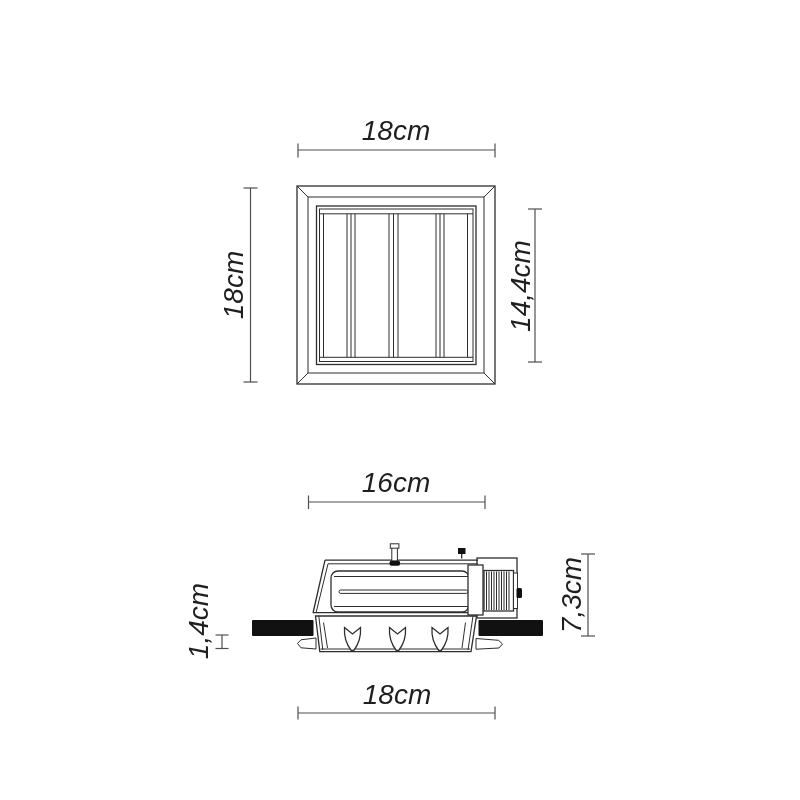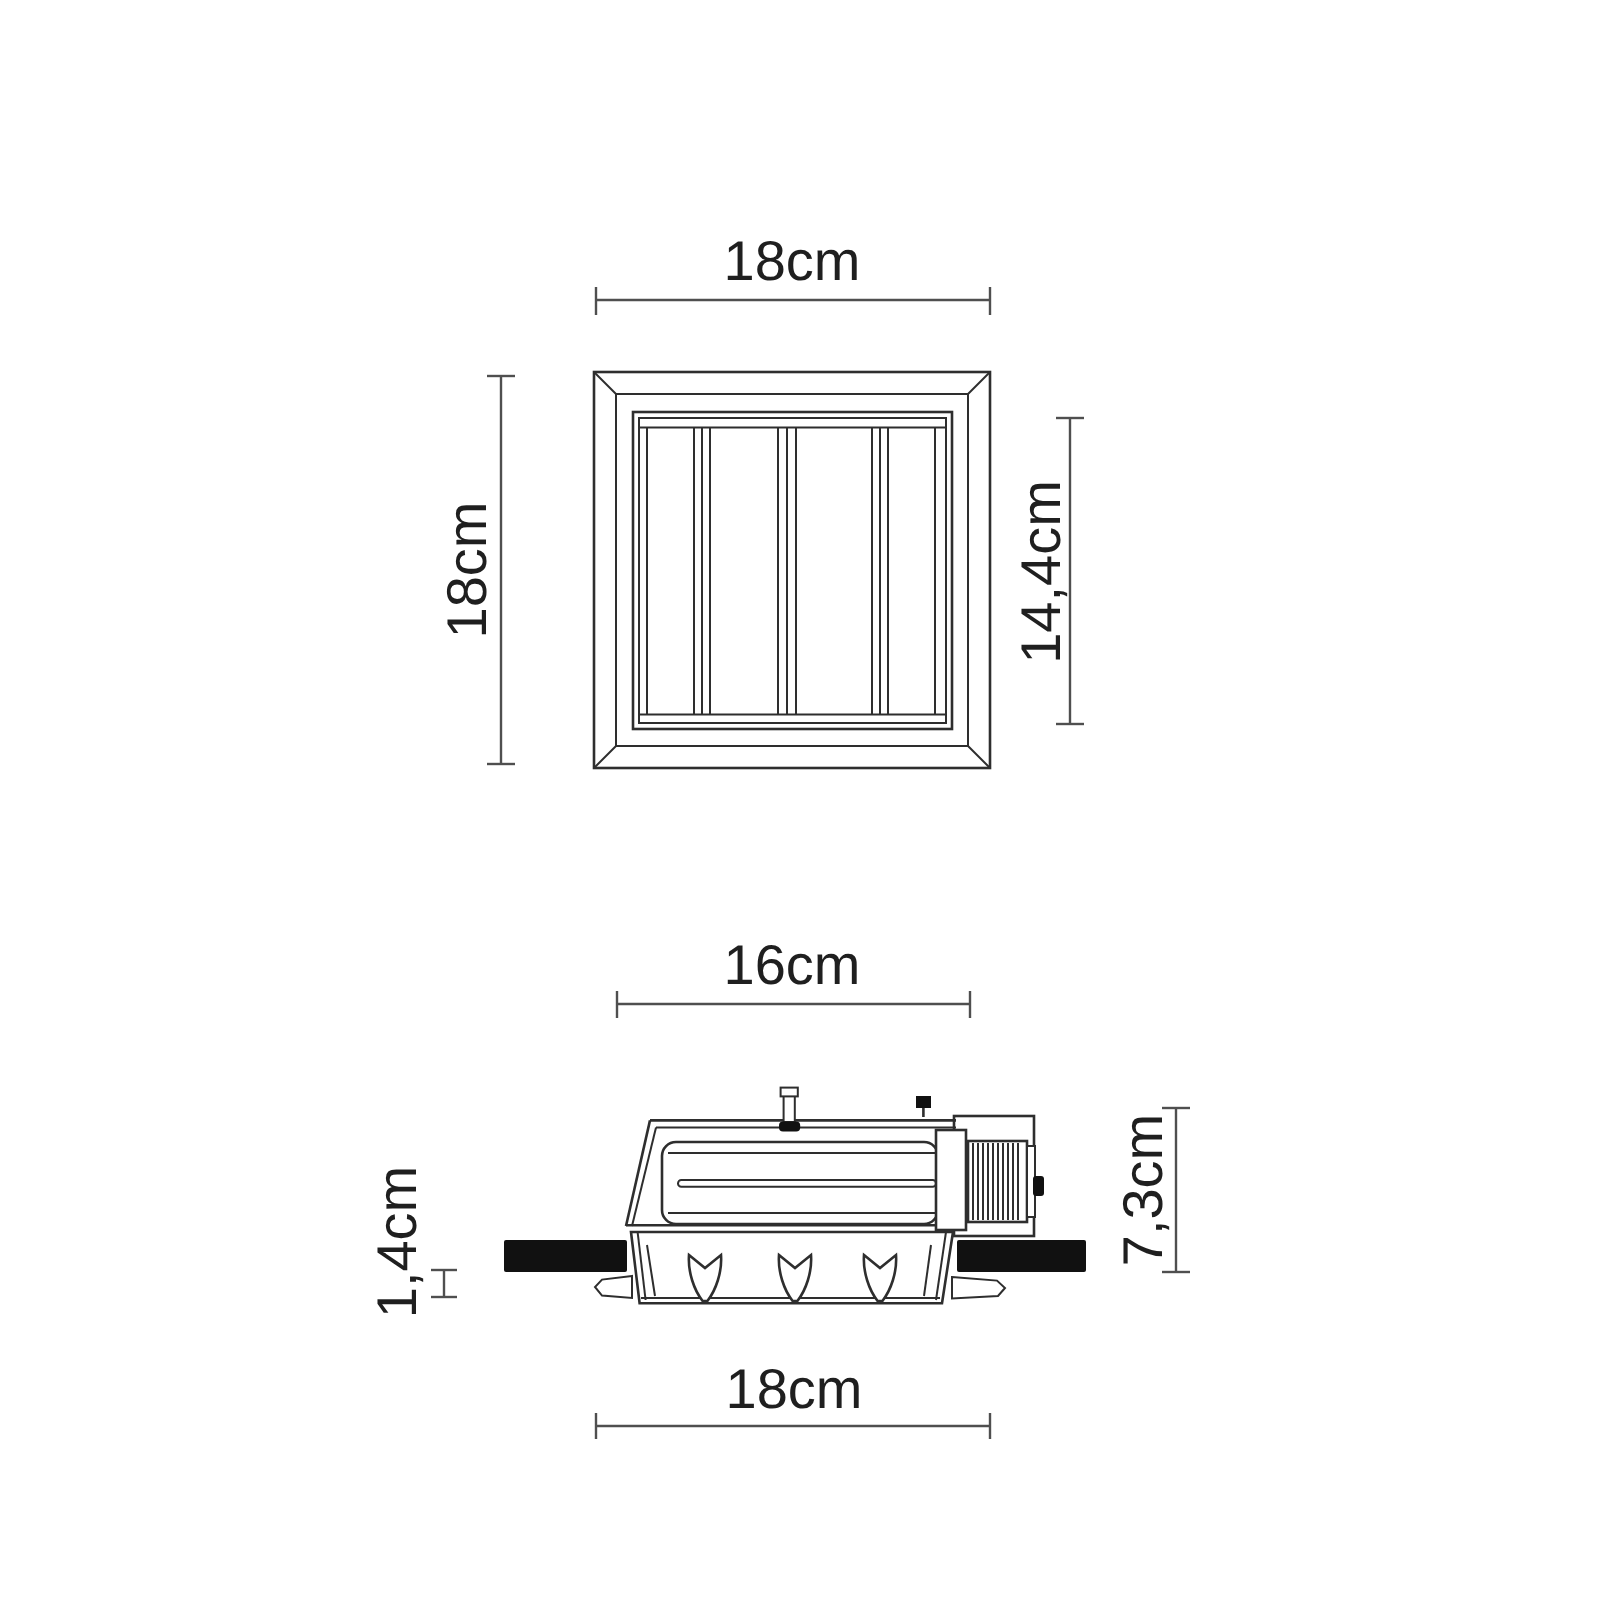--- a/index.html
+++ b/index.html
@@ -8,20 +8,21 @@
     background: var(--background, #ffffff);
     width: 800px;
     height: 800px;
     overflow: hidden;
   }
   .canvas {
     position: relative;
     width: 800px;
     height: 800px;
     background: var(--background, #ffffff);
+    font-style: italic;
   }
   svg { display: block; }
   svg text {
     font-family: "Liberation Sans", sans-serif;
     font-size: 28px;
     fill: var(--text, #1f1f1f);
   }
   .draw      { stroke: var(--line, #2e2e2e); fill: none; stroke-width: 1.3; stroke-linecap: butt; }
   .draw-thin { stroke: var(--line, #2e2e2e); fill: none; stroke-width: 1;   }
   .wfill     { fill: #ffffff; }

